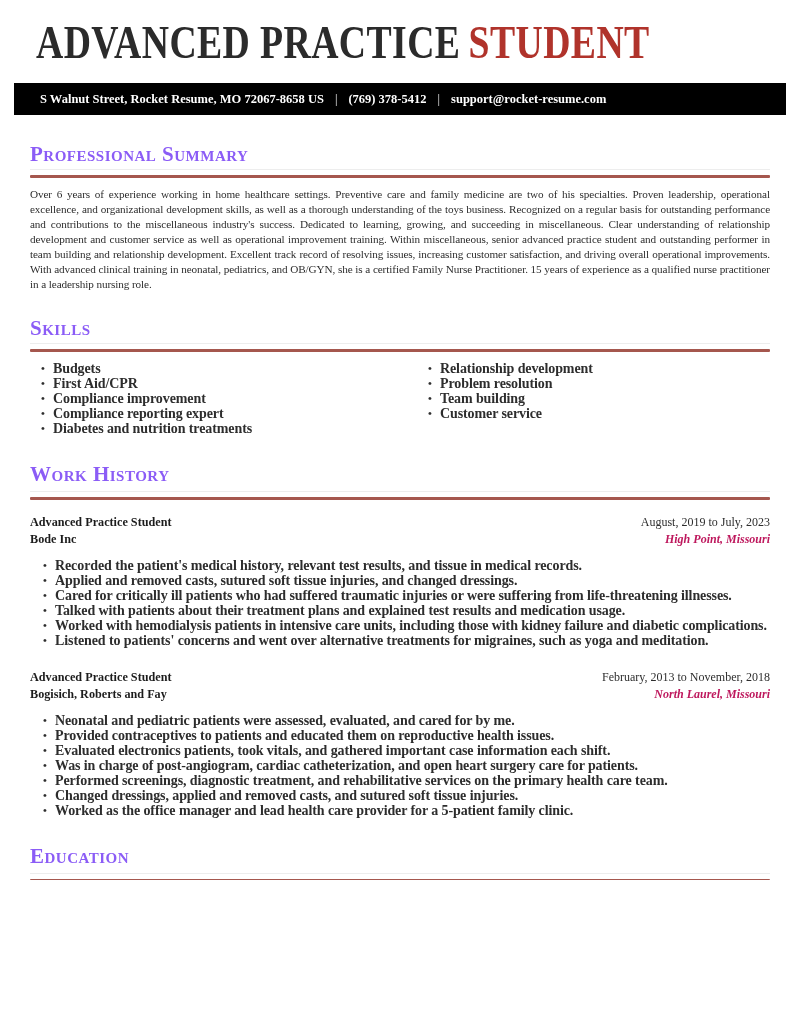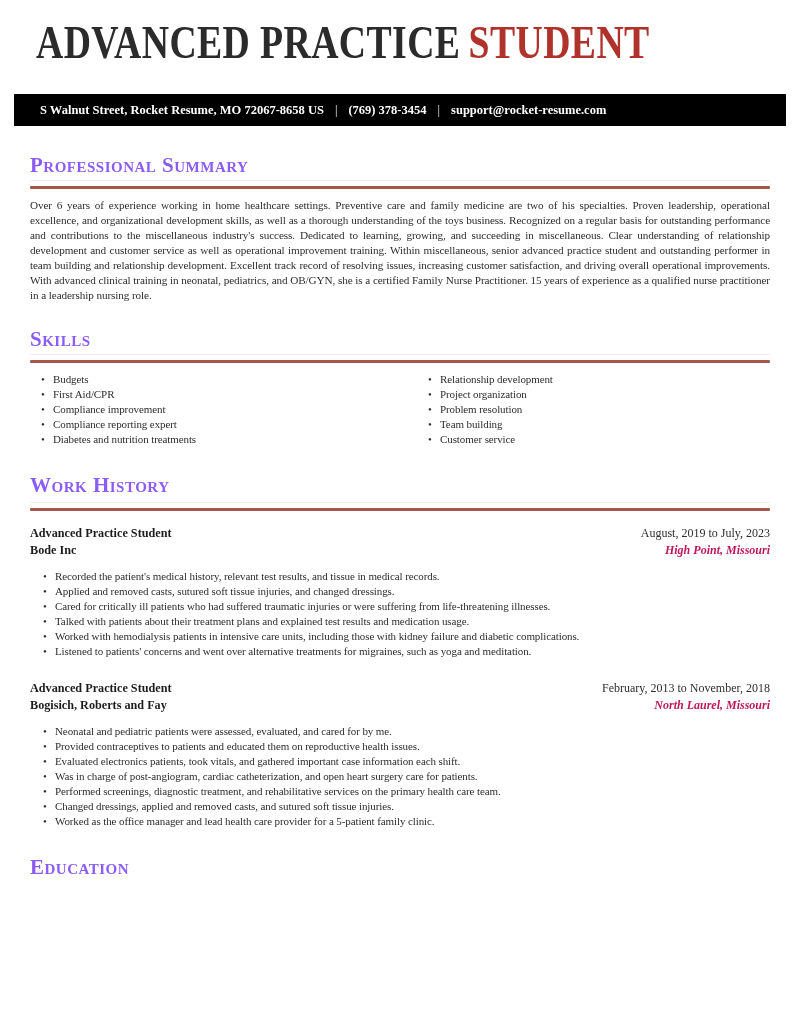--- a/index.html
+++ b/index.html
@@ -23,21 +23,21 @@
     line-height: 54px;
     white-space: nowrap;
     transform: scaleX(0.82);
     transform-origin: left center;
     color: #2b2b2b;
     letter-spacing: 0.5px;
   }
   .doc-title .accent { color: #b0332b; margin-left: 10px; }
 
   .contact-bar {
-    margin: 24px 14px 0 14px;
+    margin: 13px 14px 0 14px;
     height: 32px;
     background: #000000;
     color: #ffffff;
     display: flex;
     align-items: center;
     padding-left: 26px;
     font-size: 12.5px;
     font-weight: bold;
     box-sizing: border-box;
   }
@@ -78,23 +78,24 @@
 
   
   ul.bullets {
     list-style: none;
     margin: 9px 0 0 0;
     padding: 0 0 0 10px;
   }
   ul.bullets li {
     position: relative;
     padding-left: 13px;
-    font-size: 11px;
+    font-size: 14px;
     line-height: 15px;
     letter-spacing: -0.1px;
+    font-weight: bold;
   }
   ul.bullets li::before {
     content: "\2022";
     position: absolute;
     left: 1px;
     top: 0;
     font-size: 11px;
     color: #2d2d2d;
   }
   .skills-cols { display: flex; }
@@ -119,21 +120,21 @@
 <body>
 
 <div class="page">
 
   <div class="header">
     <h1 class="doc-title"><span>ADVANCED PRACTICE</span><span class="accent">STUDENT</span></h1>
 
     <div class="contact-bar">
       <span>S Walnut Street, Rocket Resume, MO 72067-8658 US</span>
       <span class="sep">|</span>
-      <span>(769) 378-3454</span>
+      <span>(769) 378-5412</span>
       <span class="sep">|</span>
       <span>support@rocket-resume.com</span>
     </div>
   </div>
 
   <div class="main">
 
     <div class="section" style="margin-top:27px;">
       <div class="section-head h-small">
         <h2>Professional Summary</h2>
@@ -150,21 +151,20 @@
       <div class="skills-cols">
         <ul class="bullets skills-col-left">
           <li>Budgets</li>
           <li>First Aid/CPR</li>
           <li>Compliance improvement</li>
           <li>Compliance reporting expert</li>
           <li>Diabetes and nutrition treatments</li>
         </ul>
         <ul class="bullets skills-col-right">
           <li>Relationship development</li>
-          <li>Project organization</li>
           <li>Problem resolution</li>
           <li>Team building</li>
           <li>Customer service</li>
         </ul>
       </div>
     </div>
 
     <div class="section">
       <div class="section-head h-large">
         <h2>Work History</h2>

